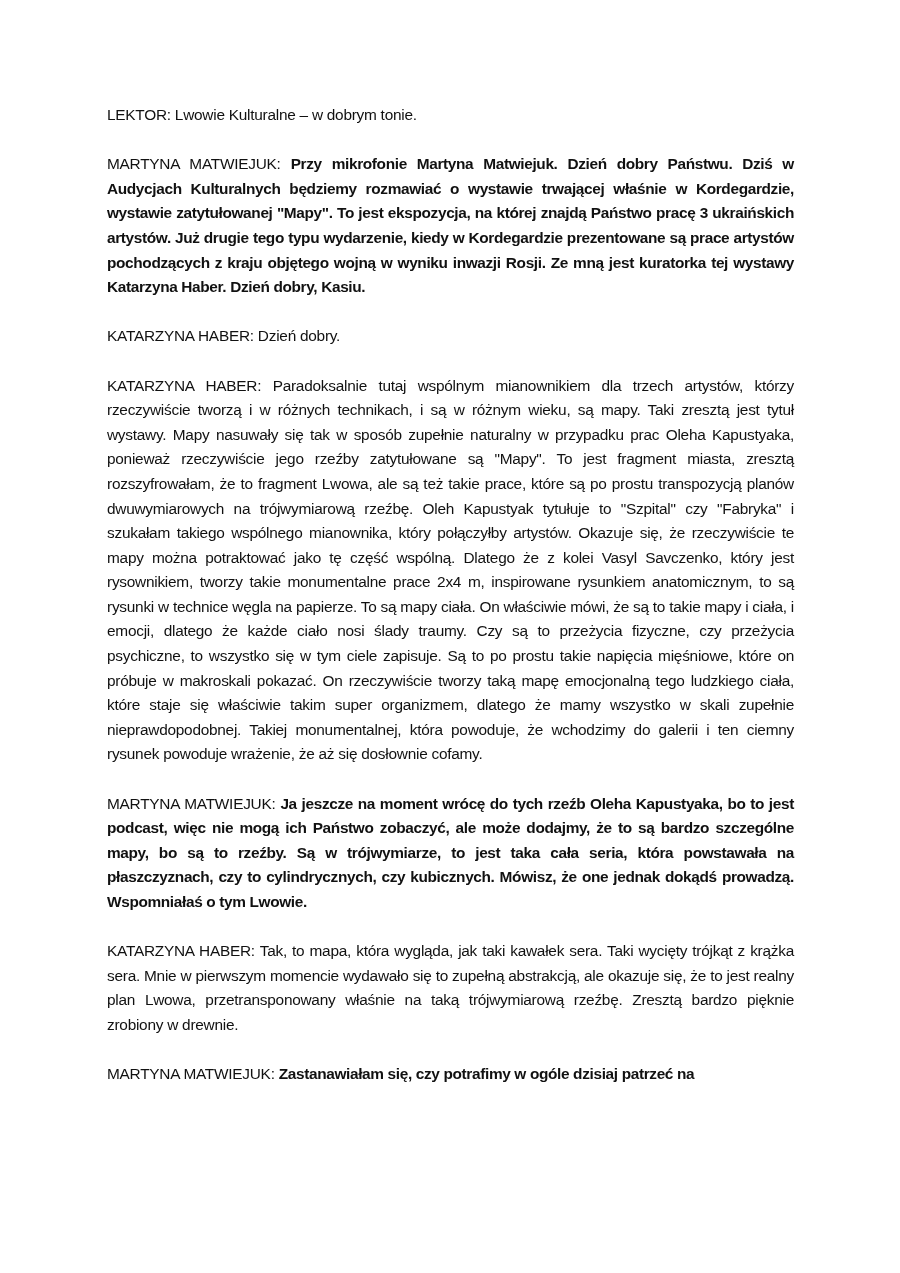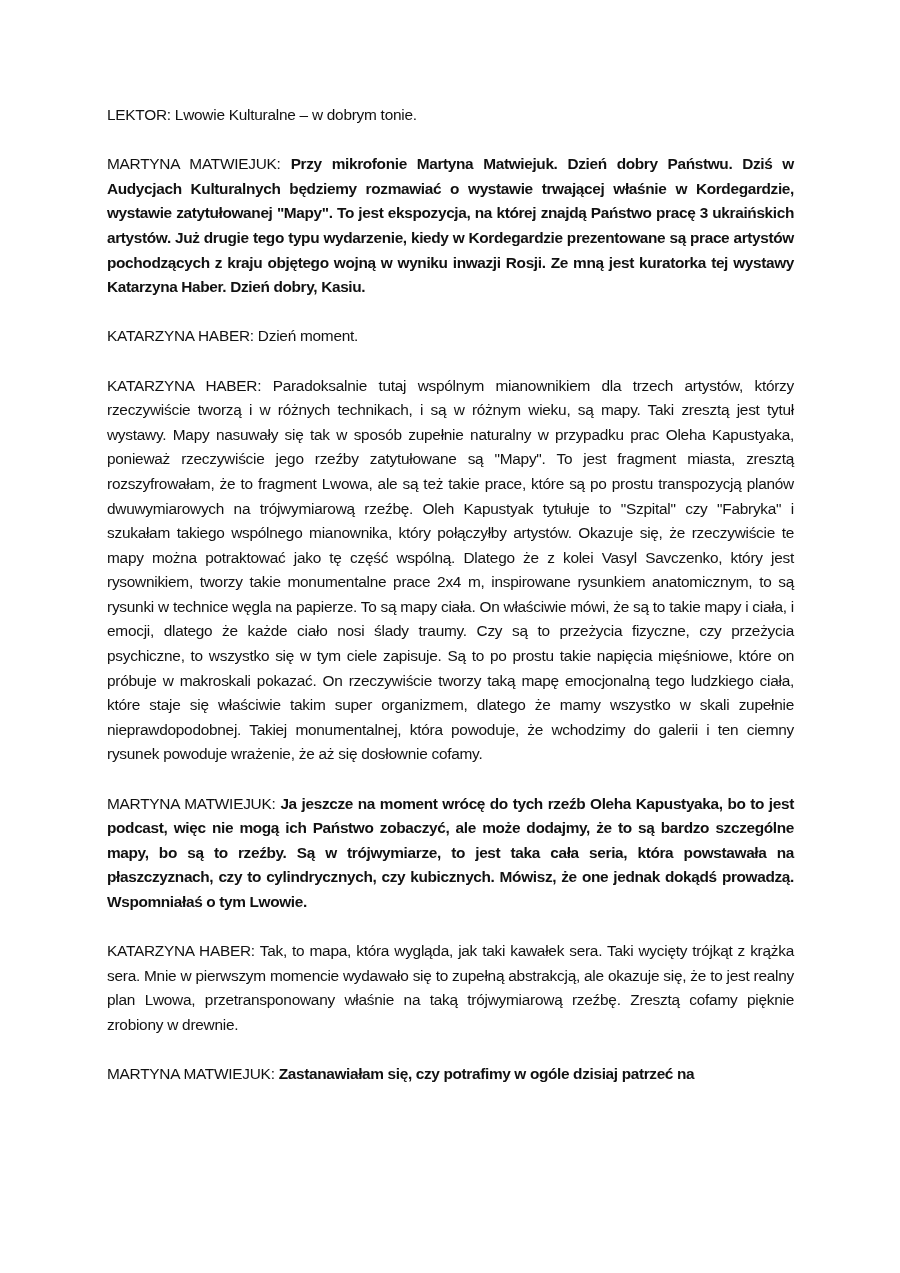--- a/index.html
+++ b/index.html
@@ -34,37 +34,37 @@
     <span class="speech-normal">Lwowie Kulturalne – w dobrym tonie.</span>
   </p>
 
   <p class="para">
     <span class="speaker">MARTYNA MATWIEJUK:</span>
     <span class="speech-bold">Przy mikrofonie Martyna Matwiejuk. Dzień dobry Państwu. Dziś w Audycjach Kulturalnych będziemy rozmawiać o wystawie trwającej właśnie w Kordegardzie, wystawie zatytułowanej "Mapy". To jest ekspozycja, na której znajdą Państwo pracę 3 ukraińskich artystów. Już drugie tego typu wydarzenie, kiedy w Kordegardzie prezentowane są prace artystów pochodzących z kraju objętego wojną w wyniku inwazji Rosji. Ze mną jest kuratorka tej wystawy Katarzyna Haber. Dzień dobry, Kasiu.</span>
   </p>
 
   <p class="para left">
     <span class="speaker">KATARZYNA HABER:</span>
-    <span class="speech-normal">Dzień moment.</span>
+    <span class="speech-normal">Dzień dobry.</span>
   </p>
 
 
   <p class="para">
     <span class="speaker">KATARZYNA HABER:</span>
     <span class="speech-normal">Paradoksalnie tutaj wspólnym mianownikiem dla trzech artystów, którzy rzeczywiście tworzą i w różnych technikach, i są w różnym wieku, są mapy. Taki zresztą jest tytuł wystawy. Mapy nasuwały się tak w sposób zupełnie naturalny w przypadku prac Oleha Kapustyaka, ponieważ rzeczywiście jego rzeźby zatytułowane są "Mapy". To jest fragment miasta, zresztą rozszyfrowałam, że to fragment Lwowa, ale są też takie prace, które są po prostu transpozycją planów dwuwymiarowych na trójwymiarową rzeźbę. Oleh Kapustyak tytułuje to "Szpital" czy "Fabryka" i szukałam takiego wspólnego mianownika, który połączyłby artystów. Okazuje się, że rzeczywiście te mapy można potraktować jako tę część wspólną. Dlatego że z kolei Vasyl Savczenko, który jest rysownikiem, tworzy takie monumentalne prace 2x4 m, inspirowane rysunkiem anatomicznym, to są rysunki w technice węgla na papierze. To są mapy ciała. On właściwie mówi, że są to takie mapy i ciała, i emocji, dlatego że każde ciało nosi ślady traumy. Czy są to przeżycia fizyczne, czy przeżycia psychiczne, to wszystko się w tym ciele zapisuje. Są to po prostu takie napięcia mięśniowe, które on próbuje w makroskali pokazać. On rzeczywiście tworzy taką mapę emocjonalną tego ludzkiego ciała, które staje się właściwie takim super organizmem, dlatego że mamy wszystko w skali zupełnie nieprawdopodobnej. Takiej monumentalnej, która powoduje, że wchodzimy do galerii i ten ciemny rysunek powoduje wrażenie, że aż się dosłownie cofamy.</span>
   </p>
 
   <p class="para">
     <span class="speaker">MARTYNA MATWIEJUK:</span>
     <span class="speech-bold">Ja jeszcze na moment wrócę do tych rzeźb Oleha Kapustyaka, bo to jest podcast, więc nie mogą ich Państwo zobaczyć, ale może dodajmy, że to są bardzo szczególne mapy, bo są to rzeźby. Są w trójwymiarze, to jest taka cała seria, która powstawała na płaszczyznach, czy to cylindrycznych, czy kubicznych. Mówisz, że one jednak dokądś prowadzą. Wspomniałaś o tym Lwowie.</span>
   </p>
 
   <p class="para">
     <span class="speaker">KATARZYNA HABER:</span>
-    <span class="speech-normal">Tak, to mapa, która wygląda, jak taki kawałek sera. Taki wycięty trójkąt z krążka sera. Mnie w pierwszym momencie wydawało się to zupełną abstrakcją, ale okazuje się, że to jest realny plan Lwowa, przetransponowany właśnie na taką trójwymiarową rzeźbę. Zresztą cofamy pięknie zrobiony w drewnie.</span>
+    <span class="speech-normal">Tak, to mapa, która wygląda, jak taki kawałek sera. Taki wycięty trójkąt z krążka sera. Mnie w pierwszym momencie wydawało się to zupełną abstrakcją, ale okazuje się, że to jest realny plan Lwowa, przetransponowany właśnie na taką trójwymiarową rzeźbę. Zresztą bardzo pięknie zrobiony w drewnie.</span>
   </p>
 
   <p class="para left">
     <span class="speaker">MARTYNA MATWIEJUK:</span>
     <span class="speech-bold">Zastanawiałam się, czy potrafimy w ogóle dzisiaj patrzeć na</span>
   </p>
 
 </div>
 
 </body></html>

